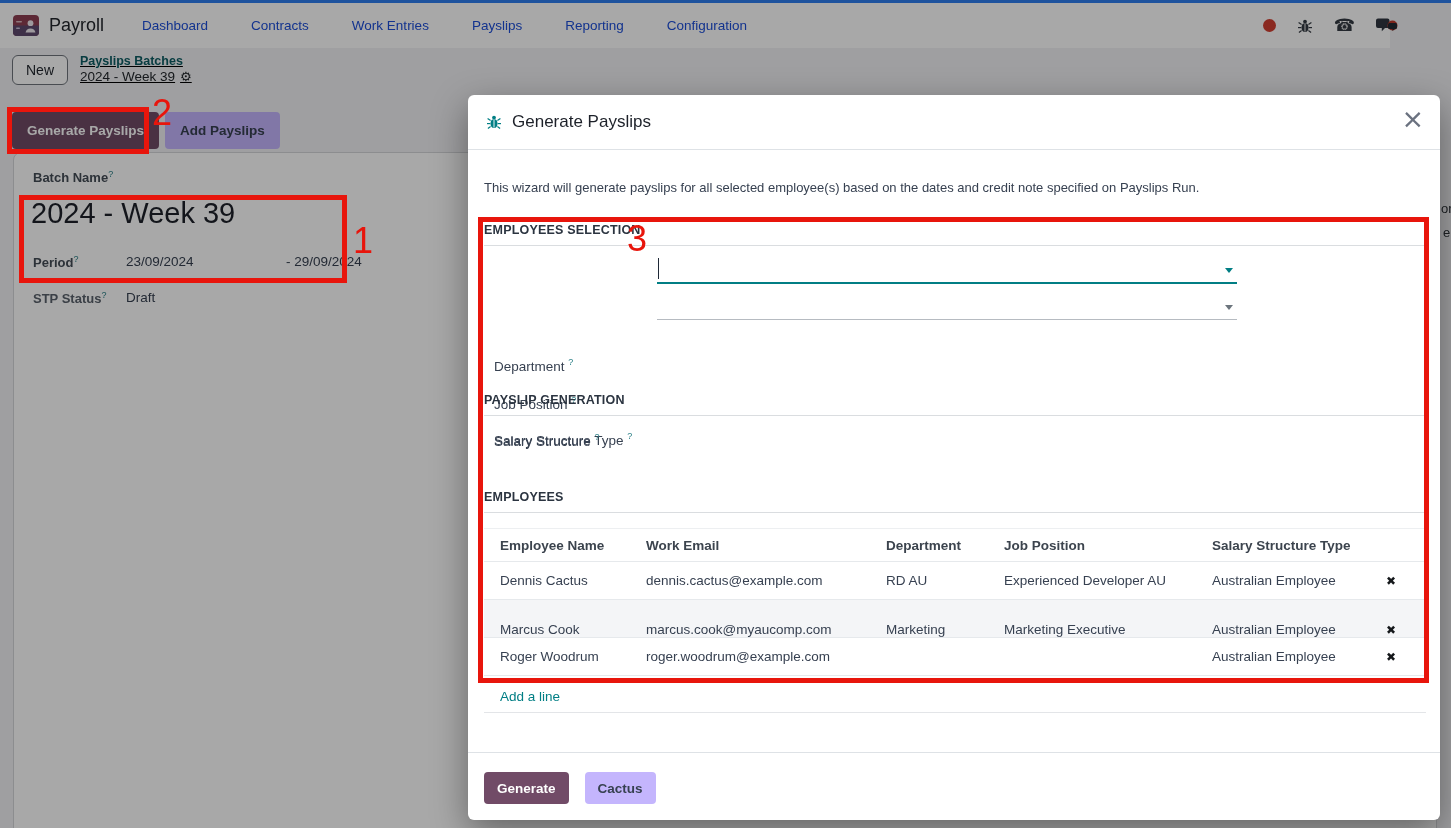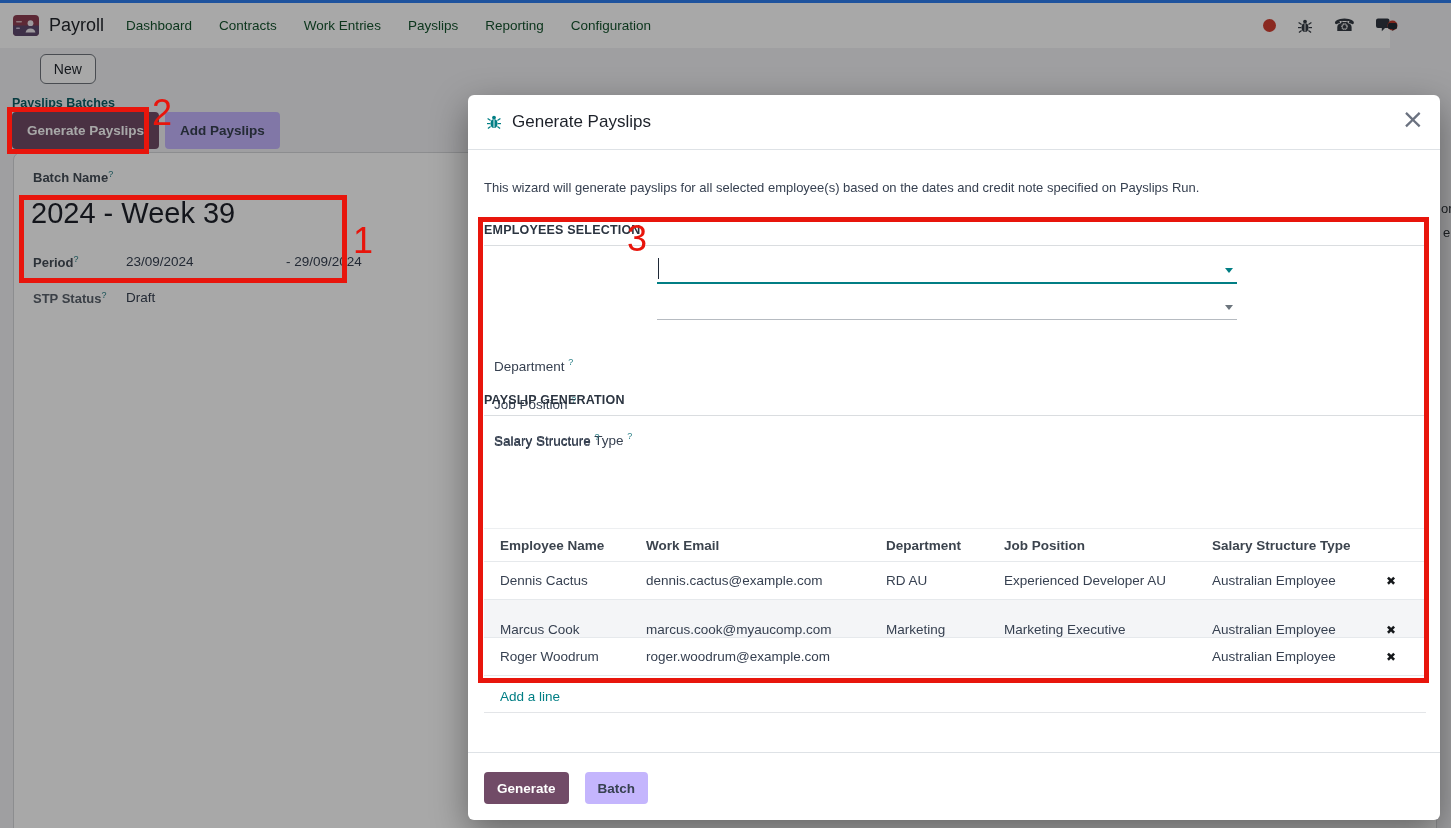--- a/index.html
+++ b/index.html
@@ -14,28 +14,28 @@
   
   .page { position:absolute; inset:0; z-index:1; }
   .topbar { position:absolute; top:0; left:0; width:1451px; height:3px; background:#2e7ef0; }
   .navbar {
     position:absolute; top:3px; left:0; width:1390px; height:45px;
     background:#ffffff; display:flex; align-items:center; padding:0 0 0 13px;
   }
   .app-icon { width:26px; height:21px; flex:0 0 auto; }
   .brand { font-size:18px; color:#23272c; margin:0 22px 0 10px; }
   .nav-items { display:flex; gap:27px; }
-  .nav-item { font-size:13.5px; color:#14532d; cursor:pointer; white-space:nowrap; }
+  .nav-item { font-size:13.5px; color:#1d4ed8; cursor:pointer; white-space:nowrap;margin-left:16px; }
   .nav-right { margin-left:auto; display:flex; align-items:center; gap:21px; margin-right:-8px; }
   .record-dot { width:13px; height:13px; border-radius:50%; background:#d23f31; display:inline-block; }
   .bug-svg { color:#353b43; }
   .phone-ic { font-size:17px; color:#353b43; line-height:1; }
   .chat-svg { display:block; }
 
-  .breadcrumb-row { position:absolute; top:54px; left:12px; display:flex; align-items:center; gap:12px;flex-direction:column; }
+  .breadcrumb-row { position:absolute; top:54px; left:12px; display:flex; align-items:center; gap:12px; }
   .new-btn {
     background:#fff; border:1px solid #6f747c; border-radius:6px;
     padding:6px 13px; font-size:14px; color:#1f242b; cursor:pointer;
     font-family:"Liberation Sans",sans-serif;
   }
   .crumb-col { display:flex; flex-direction:column; line-height:1.2;text-decoration:underline; }
   .crumb-parent { font-size:12.5px; font-weight:700; color:#0d5c63; cursor:pointer; }
   .crumb-current { font-size:13.5px; color:#23272c; display:flex; align-items:center; gap:5px; }
   .crumb-gear { font-size:13px; color:#23272c; cursor:pointer; }
 
@@ -247,20 +247,21 @@
   <div class="m-label" style="left:26px; top:336px;">
     <span>Salary Structure Type</span> <sup>?</sup>
   </div>
 
   <div class="sec-head" style="top:298px;">PAYSLIP GENERATION</div>
 
   <div class="m-label" style="left:26px; top:337px;">
     <span>Salary Structure</span> <sup>?</sup>
   </div>
 
+  <div class="sec-head" style="top:395px;">EMPLOYEES</div>
 
   <div class="emp-table">
     <div class="t-row t-head">
       <span class="c-name">Employee Name</span>
       <span class="c-email">Work Email</span>
       <span class="c-dept">Department</span>
       <span class="c-job">Job Position</span>
       <span class="c-type">Salary Structure Type</span>
       <span class="c-del"></span>
     </div>
@@ -289,21 +290,21 @@
       <span class="c-del glyph del-x">✖</span>
     </div>
   </div>
 
   <span class="add-line">Add a line</span>
   <div class="add-line-rule"></div>
 
   <div class="modal-footer-rule"></div>
   <div class="modal-footer">
     <button class="btn btn-primary btn-sm">Generate</button>
-    <button class="btn btn-secondary btn-sm">Batch</button>
+    <button class="btn btn-secondary btn-sm">Cactus</button>
   </div>
 </div>
 
 <div class="anno anno-box1"></div>
 <div class="anno anno-box2"></div>
 <div class="anno anno-box3"></div>
 <span class="anno-num anno-n1">1</span>
 <span class="anno-num anno-n2">2</span>
 <span class="anno-num anno-n3">3</span>
 

